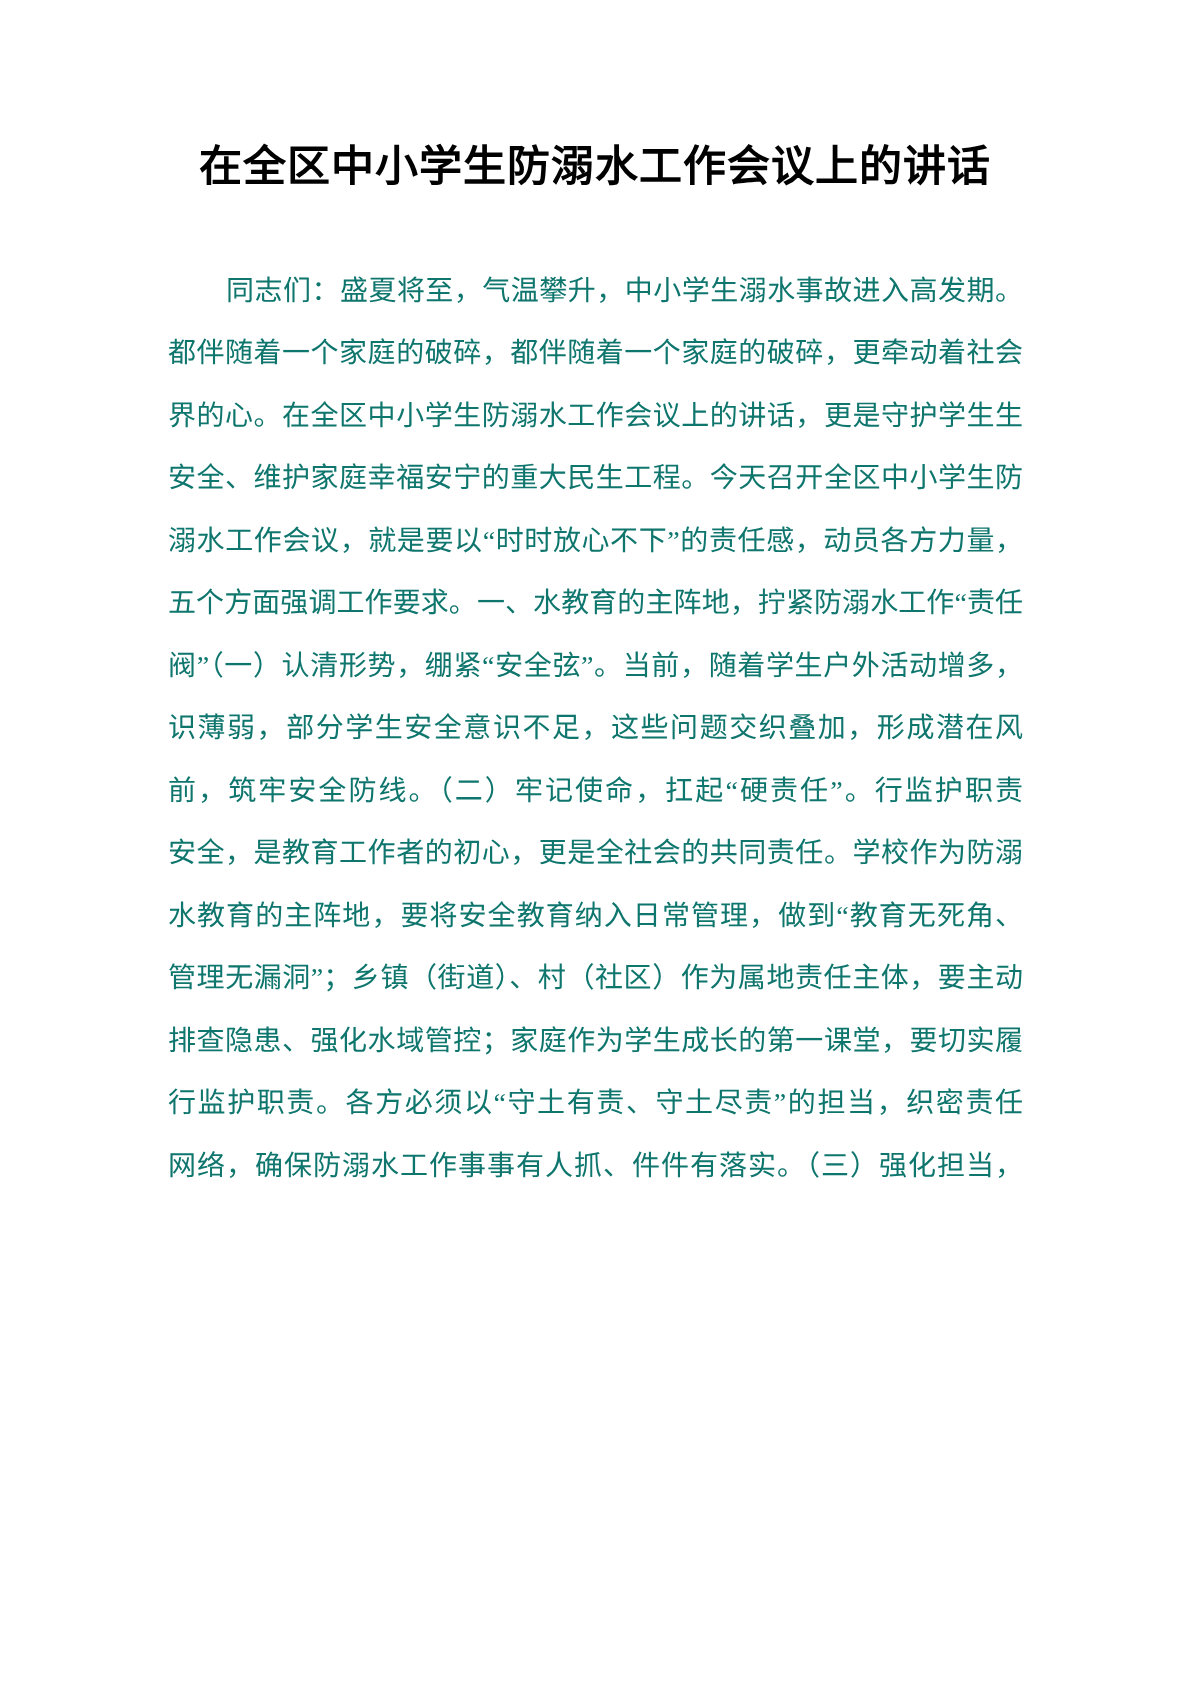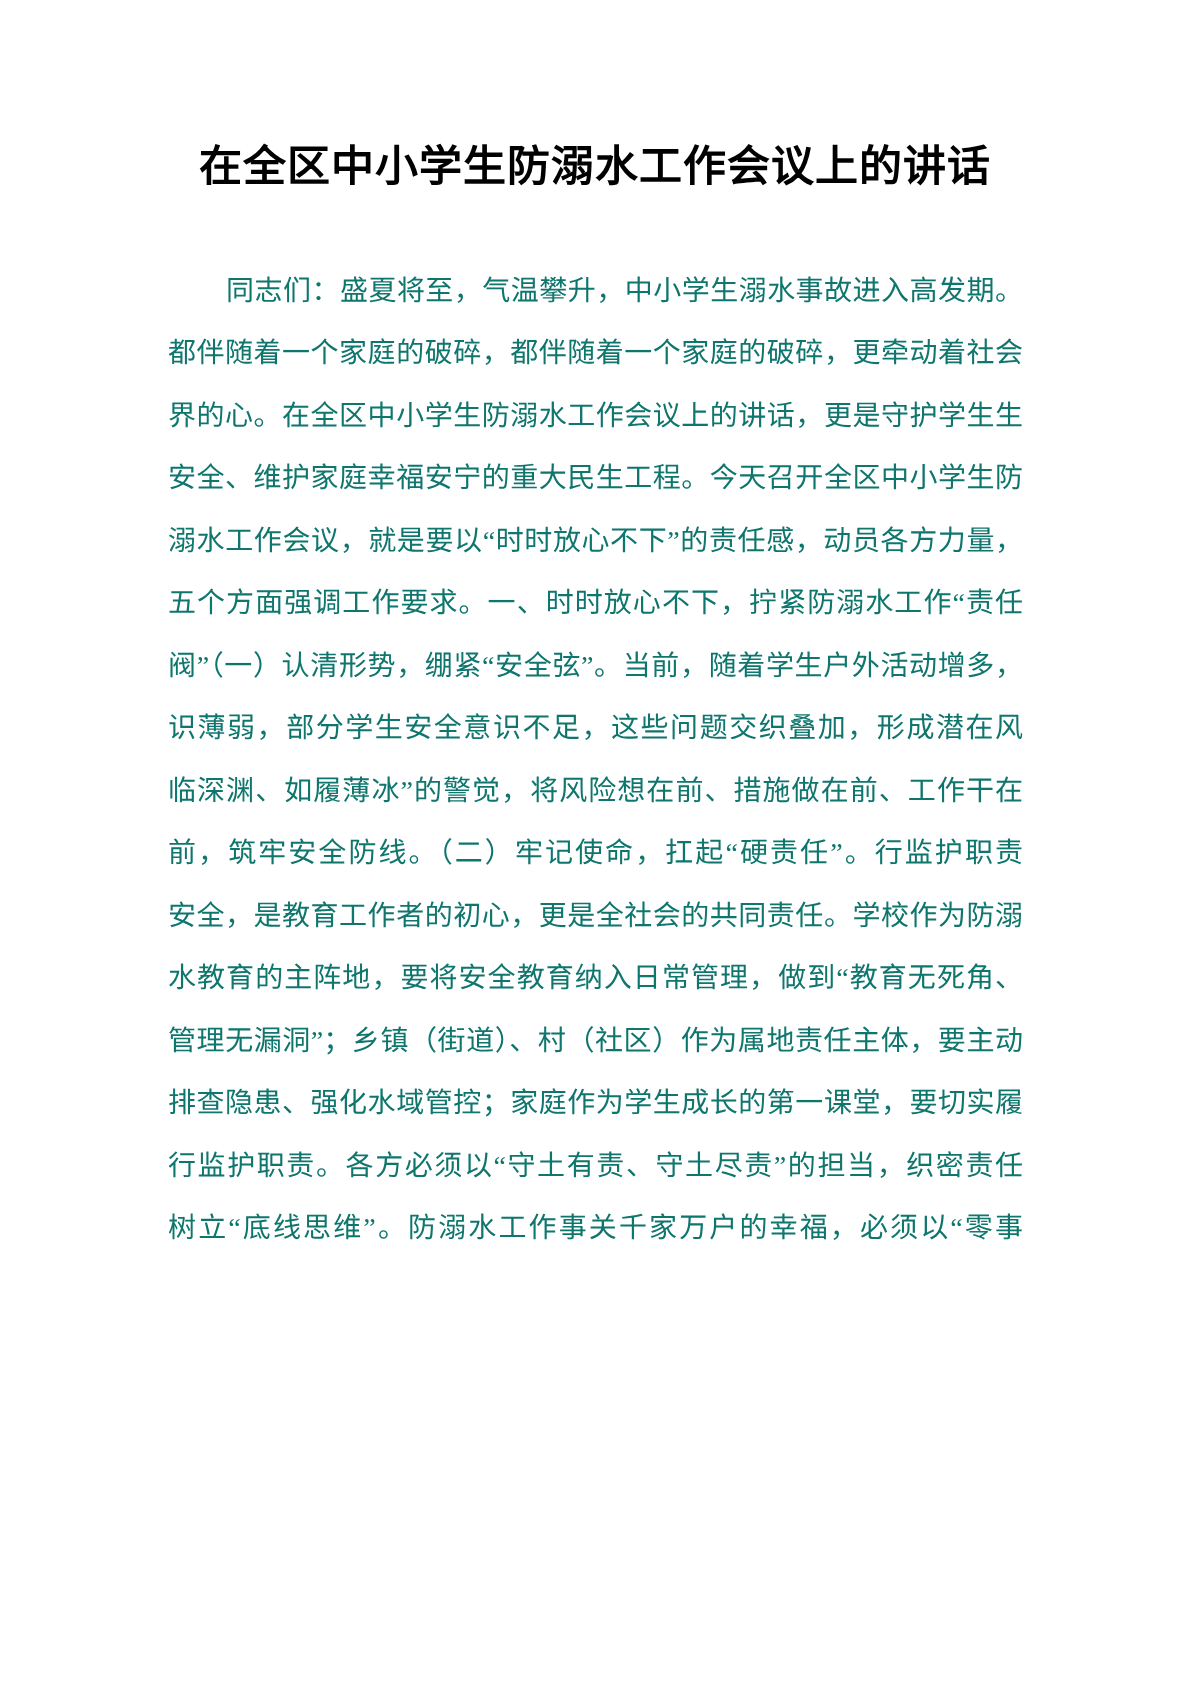--- a/index.html
+++ b/index.html
@@ -48,25 +48,24 @@
 
 <div class="page">
   <h1 class="doc-title">在全区中小学生防溺水工作会议上的讲话</h1>
 
   <div class="doc-body">
       <div class="line">同志们：盛夏将至，气温攀升，中小学生溺水事故进入高发期。</div>
       <div class="line">都伴随着一个家庭的破碎，都伴随着一个家庭的破碎，更牵动着社会各</div>
       <div class="line">界的心。在全区中小学生防溺水工作会议上的讲话，更是守护学生生命</div>
       <div class="line">安全、维护家庭幸福安宁的重大民生工程。今天召开全区中小学生防</div>
       <div class="line">溺水工作会议，就是要以“时时放心不下”的责任感，动员各方力量，</div>
-      <div class="line">五个方面强调工作要求。一、时时放心不下，拧紧防溺水工作“责任</div>
+      <div class="line">五个方面强调工作要求。一、水教育的主阵地，拧紧防溺水工作“责任</div>
       <div class="line">阀”（一）认清形势，绷紧“安全弦”。当前，随着学生户外活动增多，</div>
       <div class="line">识薄弱，部分学生安全意识不足，这些问题交织叠加，形成潜在风险。</div>
-      <div class="line">临深渊、如履薄冰”的警觉，将风险想在前、措施做在前、工作干在</div>
       <div class="line">前，筑牢安全防线。（二）牢记使命，扛起“硬责任”。行监护职责</div>
       <div class="line">安全，是教育工作者的初心，更是全社会的共同责任。学校作为防溺</div>
       <div class="line">水教育的主阵地，要将安全教育纳入日常管理，做到“教育无死角、</div>
       <div class="line">管理无漏洞”；乡镇（街道）、村（社区）作为属地责任主体，要主动</div>
       <div class="line">排查隐患、强化水域管控；家庭作为学生成长的第一课堂，要切实履</div>
       <div class="line">行监护职责。各方必须以“守土有责、守土尽责”的担当，织密责任</div>
-      <div class="line">树立“底线思维”。防溺水工作事关千家万户的幸福，必须以“零事</div>
+      <div class="line">网络，确保防溺水工作事事有人抓、件件有落实。（三）强化担当，</div>
     </div>
 </div>
 
 </body></html>

